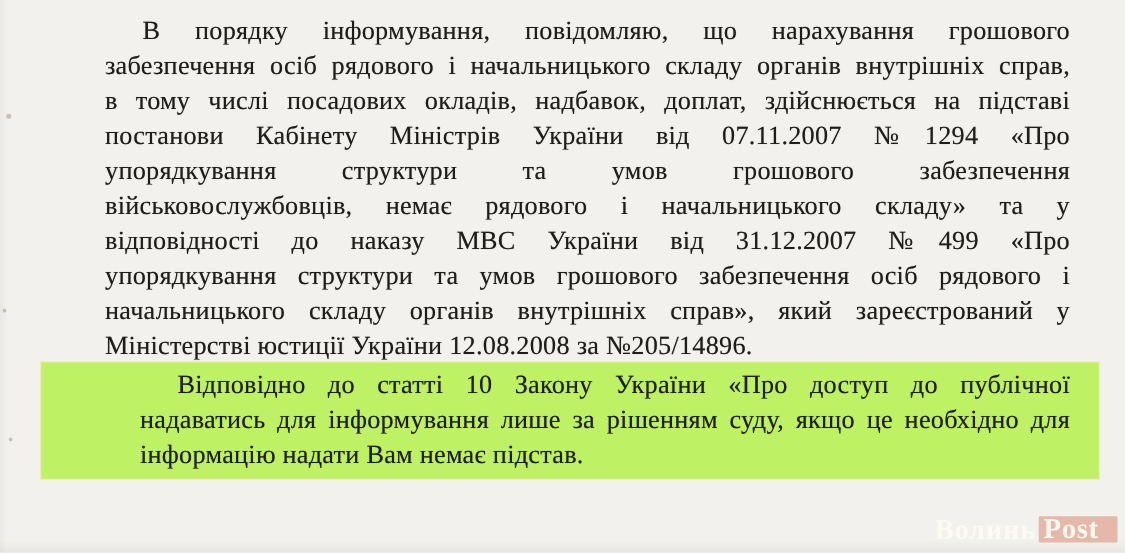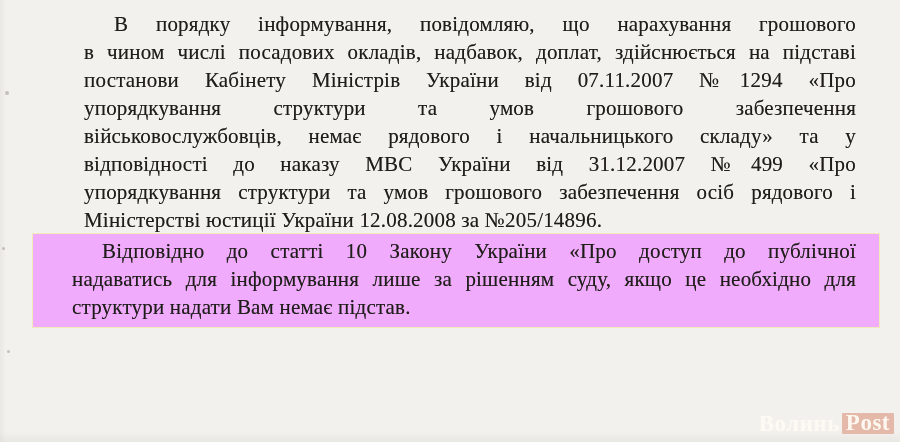--- a/index.html
+++ b/index.html
@@ -43,22 +43,22 @@
     overflow: hidden;
   }
   .line.indent { text-indent: 30px; }
   .line.para-end {
     text-align: center;
     text-align-last: left;
   }
   .highlight-block {
     margin-left: -51px;
     margin-right: -23px;
-    padding: 3px 23px 6px 39px;
-    background: #f0abfc;
+    padding: 3px 23px 6px 79px;
+    background: #bef264;
     box-shadow: 0 0 0 1px rgba(240,230,130,0.5);
   }
   .watermark {
     position: absolute;
     right: 6px;
     bottom: 8px;
     display: flex;
     align-items: center;
     font-family: "Liberation Serif", "DejaVu Serif", serif;
     font-weight: bold;
@@ -66,21 +66,21 @@
     line-height: 20px;
     letter-spacing: 0.5px;
     pointer-events: none;
   }
   .wm-name {
     color: rgba(252, 250, 242, 0.82);
     text-shadow: 0 0 1px rgba(255,255,255,0.4);
   }
   .wm-suffix {
     margin-left: 2px;
-    padding: 0 4px 1px 4px;
+    padding: 0 15px 1px 4px;
     background: rgba(205, 95, 60, 0.38);
     color: rgba(255, 253, 245, 0.92);
     border-radius: 1px;
   }
   .speck {
     position: absolute;
     border-radius: 50%;
     background: rgba(160, 152, 150, 0.55);
     filter: blur(0.5px);
   }
@@ -90,33 +90,35 @@
 </style>
 </head>
 <body>
 
 <div class="page">
 
   <div class="text-col">
 
     <div>
       <div class="line indent">В порядку інформування, повідомляю, що нарахування грошового</div>
-      <div class="line">в чином числі посадових окладів, надбавок, доплат, здійснюється на підставі</div>
+      <div class="line">забезпечення осіб рядового і начальницького складу органів внутрішніх справ,</div>
+      <div class="line">в тому числі посадових окладів, надбавок, доплат, здійснюється на підставі</div>
       <div class="line">постанови Кабінету Міністрів України від 07.11.2007 №1294 «Про</div>
       <div class="line">упорядкування структури та умов грошового забезпечення</div>
       <div class="line">військовослужбовців, немає рядового і начальницького складу» та у</div>
       <div class="line">відповідності до наказу МВС України від 31.12.2007 №499 «Про</div>
       <div class="line">упорядкування структури та умов грошового забезпечення осіб рядового і</div>
+      <div class="line">начальницького складу органів внутрішніх справ», який зареєстрований у</div>
       <div class="line para-end">Міністерстві юстиції України 12.08.2008 за №205/14896.</div>
     </div>
 
     <div class="highlight-block">
       <div class="line indent">Відповідно до статті 10 Закону України «Про доступ до публічної</div>
       <div class="line">надаватись для інформування лише за рішенням суду, якщо це необхідно для</div>
-      <div class="line para-end">структури надати Вам немає підстав.</div>
+      <div class="line para-end">інформацію надати Вам немає підстав.</div>
     </div>
 
   </div>
 
   <div class="watermark">
     <span class="wm-name">Волинь</span>
     <span class="wm-suffix">Post</span>
   </div>
 
   <span class="speck s1"></span>

